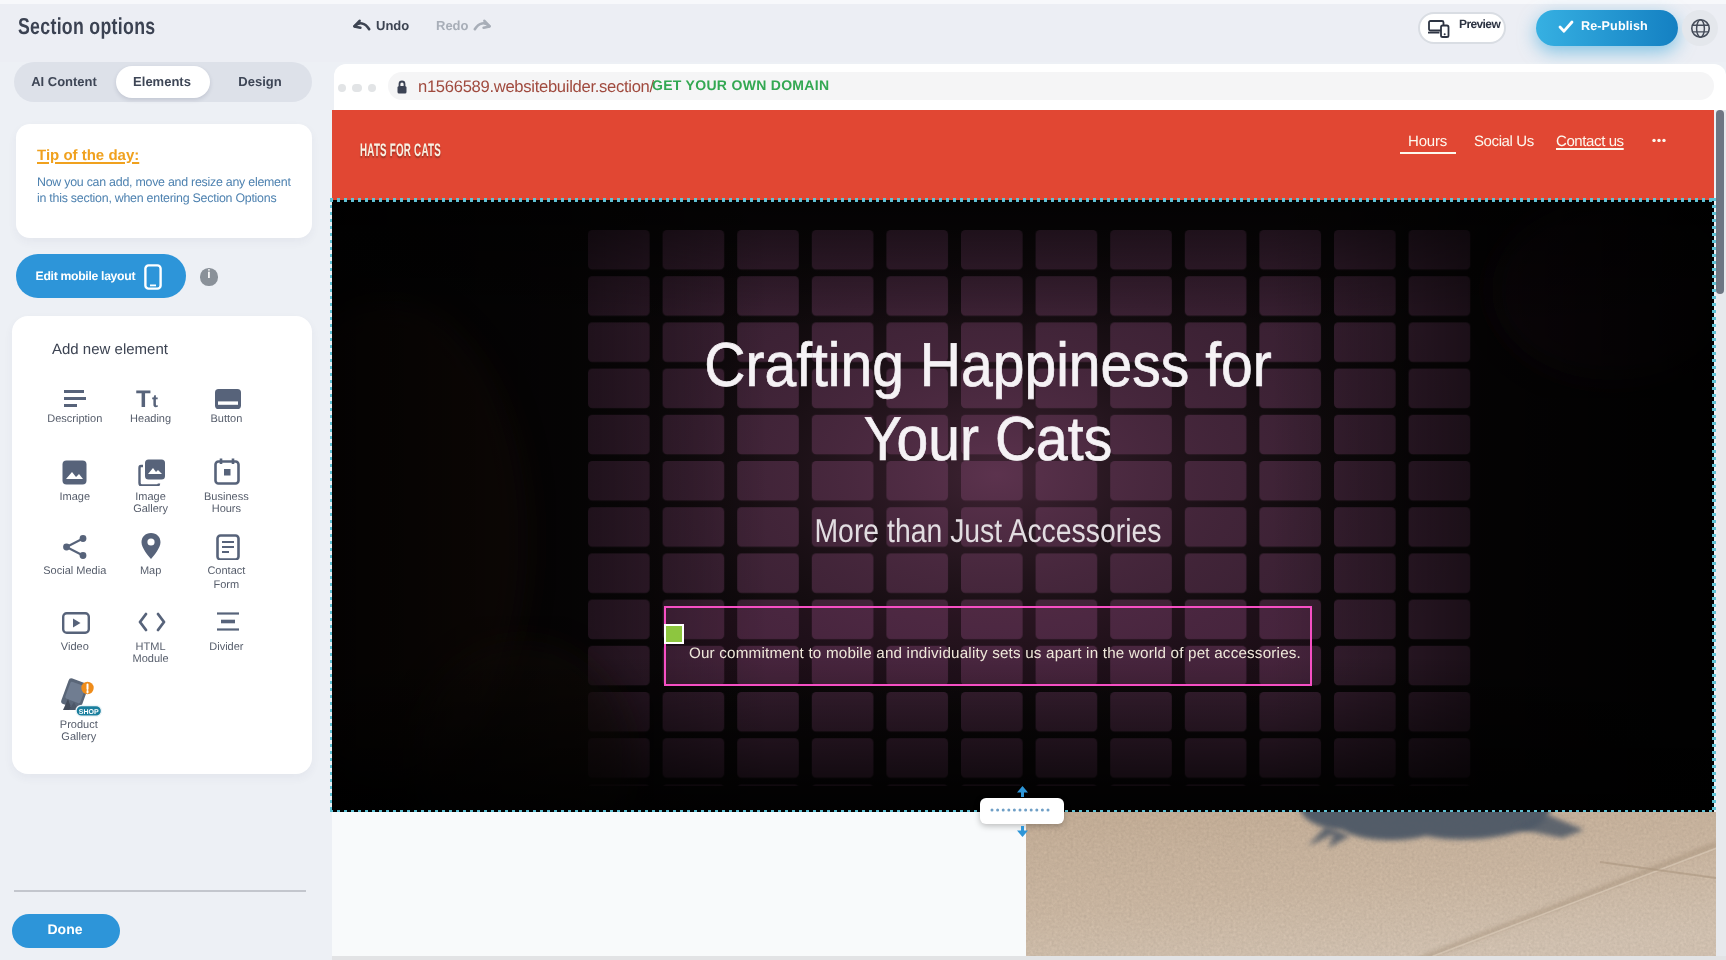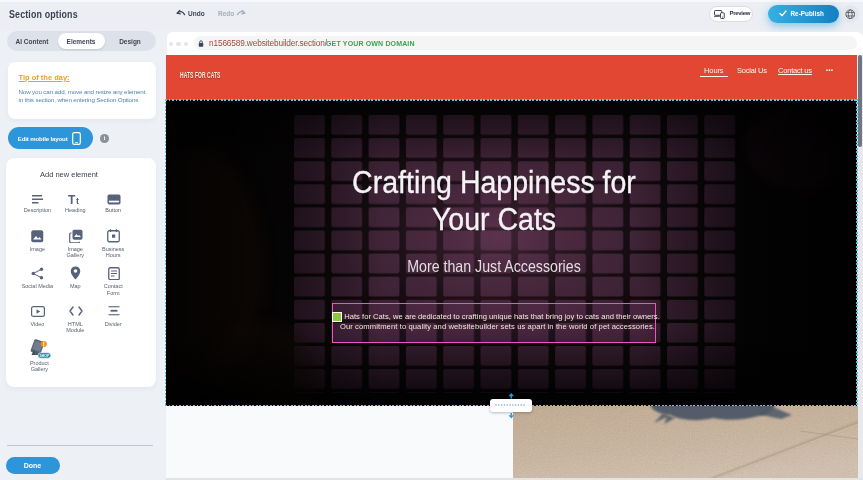--- a/index.html
+++ b/index.html
@@ -68,21 +68,21 @@
 <div class="abs" style="left:7.5px;top:127px;width:85px;height:22px;background:#2d95d9;border-radius:11px;"></div>
 <div class="abs" style="left:17.8px;top:135.4px;font-size:6.1px;letter-spacing:-0.15px;font-weight:bold;color:#fff;">Edit mobile layout</div>
 <svg class="abs" style="left:72px;top:132px;" width="9" height="13" viewBox="0 0 9 13">
   <rect x="0.7" y="0.7" width="7.6" height="11.6" rx="1.6" fill="none" stroke="#fff" stroke-width="1.2"></rect>
   <path d="M3 10.7 L6 10.7" stroke="#fff" stroke-width="0.9"></path>
 </svg>
 <div class="abs" style="left:100.2px;top:134.2px;width:8.6px;height:8.6px;border-radius:50%;background:#8a9199;color:#fff;font-size:6px;font-weight:bold;text-align:center;line-height:8.6px;">i</div>
 
 
 <div class="abs" style="left:6px;top:157.5px;width:149.5px;height:229px;background:#fff;border-radius:8px;box-shadow:0 2px 5px rgba(50,60,90,.05);"></div>
-<div class="abs" style="left:40px;top:170px;font-size:7.5px;color:#3c4352;text-align:right;">Add new element</div>
+<div class="abs" style="left:26px;top:170px;font-size:7.5px;color:#3c4352;text-align:right;">Add new element</div>
 <style>
   .lbl { position:absolute; width:44px; text-align:center; font-size:5.5px; line-height:6.8px; color:#565d6b; }
   .ic { position:absolute; }
 </style>
 
 <svg class="ic" style="left:31px;top:193.5px;" width="13" height="11" viewBox="0 0 13 11">
   <path d="M1 1.8 H11 M1 5.3 H12 M1 8.8 H7.5" stroke="#57637a" stroke-width="1.5"></path>
 </svg>
 <div class="lbl" style="left:15.4px;top:206.5px;">Description</div>
 <text></text>
@@ -241,22 +241,21 @@
     <ellipse cx="640" cy="45" rx="60" ry="45" fill="#1c1013" opacity="0.8" filter="url(#bl6)"></ellipse>
     <rect x="0" y="0" width="218" height="306" fill="url(#fadeL)"></rect>
     <rect x="470" y="0" width="221" height="306" fill="url(#fadeR)"></rect>
     <rect x="0" y="0" width="691" height="65" fill="url(#fadeT)"></rect>
     <rect x="0" y="228" width="691" height="78" fill="url(#fadeB)"></rect>
   </svg>
   <div class="abs" style="left:0;top:63.5px;width:656px;text-align:center;font-size:31px;line-height:37px;color:#f5f2f5;-webkit-text-stroke:0.35px #f5f2f5;transform:scaleX(0.92);transform-origin:328px 0;">Crafting Happiness for<br>Your Cats</div>
   <div class="abs" style="left:0;top:157px;width:656px;text-align:center;font-size:16.5px;color:#e2dde1;transform:scaleX(0.86);transform-origin:328px 0;">More than Just Accessories</div>
 
   <div class="abs" style="left:166px;top:203.3px;width:323.5px;height:39.3px;border:1.3px solid #f64fc4;background:rgba(246,100,200,0.07);"></div>
-  <div class="abs" style="left:171px;top:212.4px;width:330px;text-align:center;font-size:7.6px;letter-spacing:0.02px;white-space:nowrap;color:#efe8da;">Hats for Cats, we are dedicated to crafting unique hats that bring joy to cats and their owners.</div>
-    <div class="abs" style="left:166.5px;top:221.9px;width:330px;text-align:center;font-size:7.6px;letter-spacing:0.1px;white-space:nowrap;color:#efe8da;">Our commitment to quality and websitebuilder sets us apart in the world of pet accessories.</div>
+    <div class="abs" style="left:166.5px;top:221.9px;width:330px;text-align:center;font-size:7.6px;letter-spacing:0.1px;white-space:nowrap;color:#efe8da;">Our commitment to mobile and individuality sets us apart in the world of pet accessories.</div>
   <div class="abs" style="left:165.8px;top:211.9px;width:10.4px;height:10.2px;background:#8dc63f;border:1.4px solid #fff;"></div>
 </div>
 
 
 <div class="abs" style="left:164.8px;top:99.2px;width:692.8px;height:1.4px;background-image:repeating-linear-gradient(90deg,#5fc2d5 0,#5fc2d5 1.7px,transparent 1.7px,transparent 3.5px);"></div>
 <div class="abs" style="left:164.8px;top:405px;width:692.8px;height:1.4px;background-image:repeating-linear-gradient(90deg,#5fc2d5 0,#5fc2d5 1.7px,transparent 1.7px,transparent 3.5px);"></div>
 <div class="abs" style="left:164.8px;top:99.2px;width:1.4px;height:307.2px;background-image:repeating-linear-gradient(180deg,#5fc2d5 0,#5fc2d5 1.7px,transparent 1.7px,transparent 3.5px);"></div>
 <div class="abs" style="left:856.2px;top:99.2px;width:1.4px;height:307.2px;background-image:repeating-linear-gradient(180deg,#5fc2d5 0,#5fc2d5 1.7px,transparent 1.7px,transparent 3.5px);"></div>
 
 

